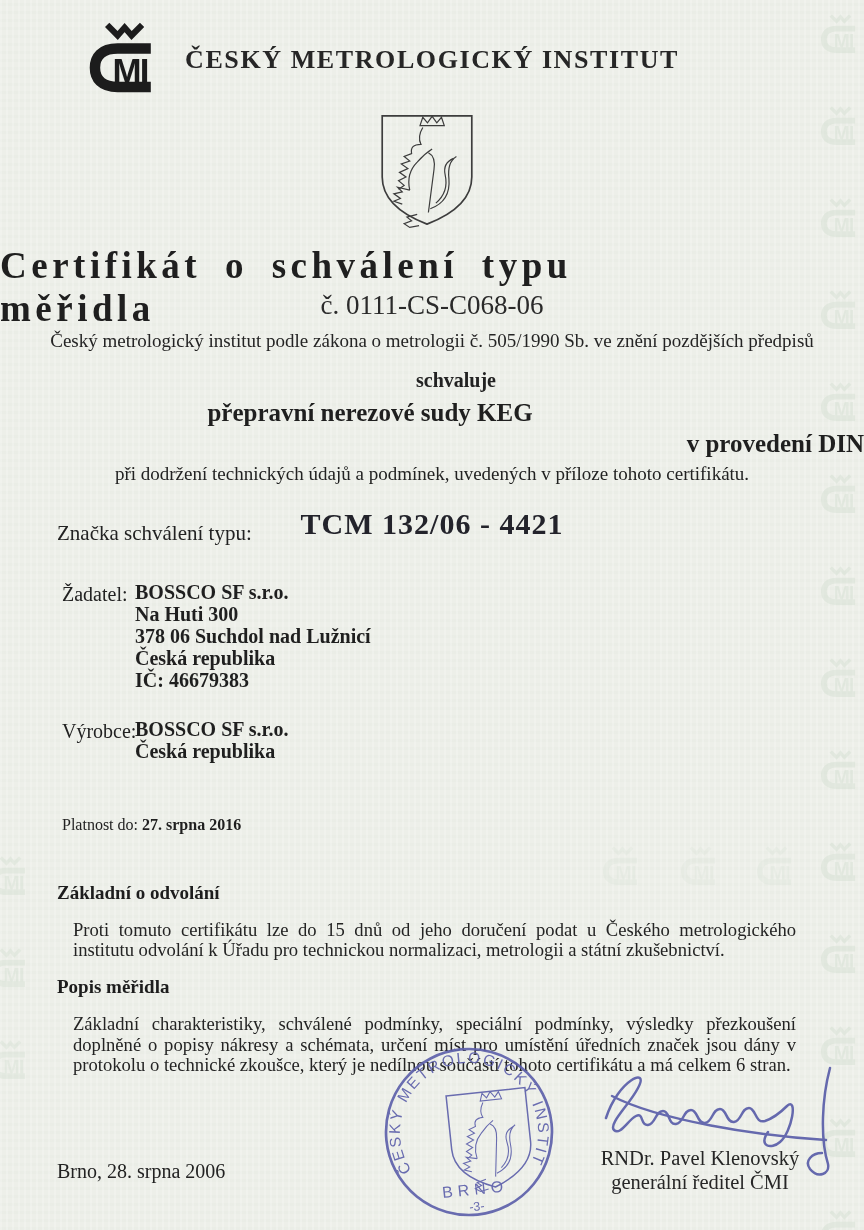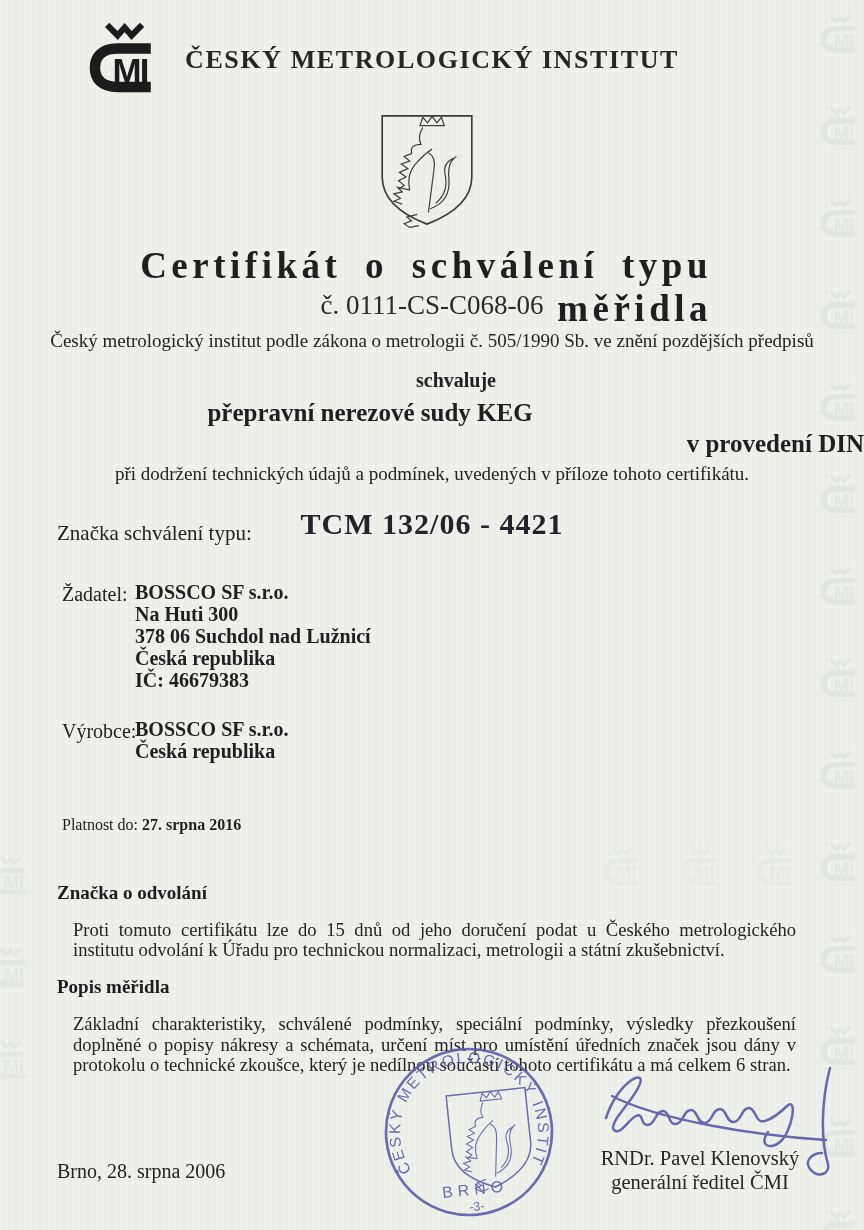--- a/index.html
+++ b/index.html
@@ -22,21 +22,21 @@
   .wm{position:absolute;width:54px;height:41px;color:#d2ded0;opacity:.45;}
   
   .logo{left:74px;top:22px;width:96px;height:74px;color:#1c1c1c;}
   .org-name{
     left:0;top:45px;width:864px;text-align:center;
     font-size:26px;font-weight:bold;letter-spacing:1.6px;color:#262626;
   }
   .emblem{left:378px;top:102px;width:98px;height:136px;color:#3d3d3d;}
   
   .doc-title{
-    left:0;top:244px;width:712px;text-align:right;
+    left:0;top:244px;width:712px;text-align:left;
     font-size:37px;font-weight:bold;letter-spacing:4.5px;word-spacing:10px;color:#1f1f1f;
   }
   .doc-number{left:0;top:290px;width:864px;text-align:center;font-size:27px;color:#2a2a2a;}
   .intro{left:0;top:330px;width:864px;text-align:center;font-size:19px;color:#242424;}
   .approves{left:0;top:369px;width:864px;text-align:center;font-size:20px;font-weight:bold;margin-left:24px;}
   .subject1{left:0;top:399px;width:740px;text-align:center;font-size:25px;font-weight:bold;color:#1f1f1f;}
   .subject2{left:0;top:430px;width:864px;text-align:right;font-size:25px;font-weight:bold;color:#1f1f1f;}
   .condition{left:0;top:463px;width:864px;text-align:center;font-size:19px;}
   
   .mark-label{left:57px;top:521px;font-size:21px;}
@@ -188,21 +188,21 @@
     <div>BOSSCO SF s.r.o.</div>
     <div>Česká republika</div>
   </div>
 
   <div class="abs validity">
     <span>Platnost do:</span>
     <b>27. srpna 2016</b>
   </div>
 
   <div class="abs legal">
-    <h4>Značka o odvolání</h4>
+    <h4>Základní o odvolání</h4>
     <p>Proti tomuto certifikátu lze do 15 dnů od jeho doručení podat u Českého metrologického institutu odvolání k Úřadu pro technickou normalizaci, metrologii a státní zkušebnictví.</p>
     <h4>Popis měřidla</h4>
     <p>Základní charakteristiky, schválené podmínky, speciální podmínky, výsledky přezkoušení doplněné o popisy nákresy a schémata, určení míst pro umístění úředních značek jsou dány v protokolu o technické zkoušce, který je nedílnou součástí tohoto certifikátu a má celkem 6 stran.</p>
   </div>
 
   <svg class="abs stamp" viewBox="0 0 172 172">
     <g stroke="#5e61ab" fill="#5e61ab" font-family="Liberation Sans, sans-serif">
       <circle cx="86" cy="86" r="83" fill="none" stroke-width="2.7"></circle>
       <path id="stamp-arc" d="M26,120 A69,69 0 1 1 146,120" fill="none" stroke="none"></path>
       <text font-size="15.5" letter-spacing="2.2" stroke="none">

